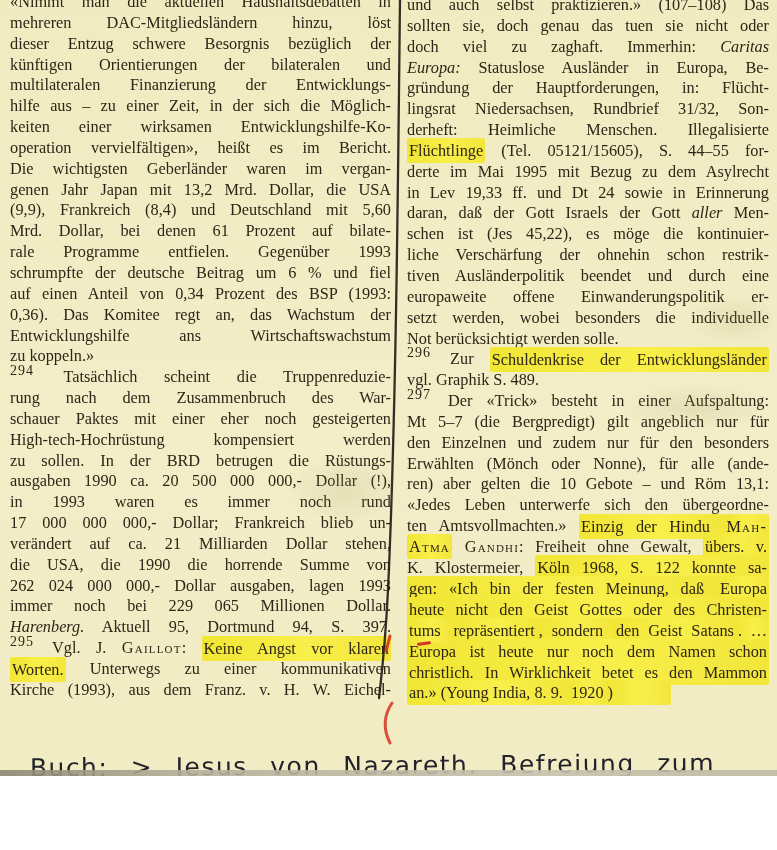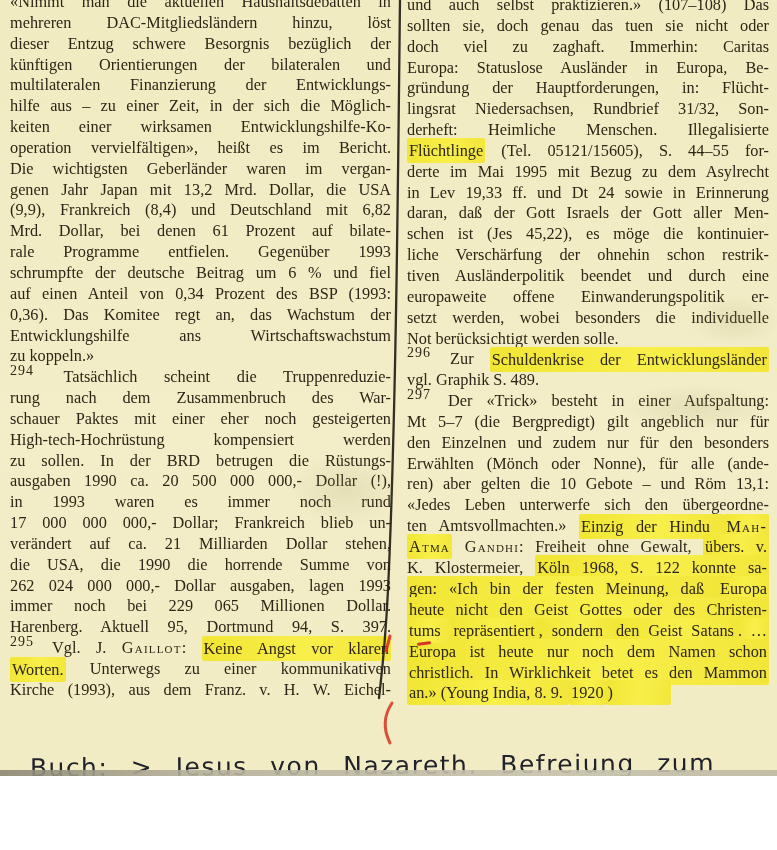--- a/index.html
+++ b/index.html
@@ -13,21 +13,21 @@
   .col{position:absolute;color:#2e2517;}
   .col-left{left:10px;top:-8px;width:381px;}
   .col-right{left:407px;top:-5px;width:362px;}
   .line{
     font-size:16.3px;
     height:20.85px;line-height:20.85px;
     text-align:justify;text-align-last:justify;
     white-space:nowrap;
   }
   .line.last{text-align-last:left;}
-  .it{}
+  .it{font-style:italic;}
   .sc{font-variant:small-caps;letter-spacing:1.2px;}
   .sup{font-size:14px;line-height:0;vertical-align:7px;letter-spacing:1px;margin-right:3px;}
   .hl{
     background:linear-gradient(92deg,#f1e634,#f8ef4a 55%,#f2e63a);
     padding:2.5px 2px 3.5px;
     border-radius:2px;
     box-decoration-break:clone;
   }
   .ul{
     text-decoration-color:#d03022;
@@ -72,21 +72,21 @@
       <div class="line"><span>«Nimmt man die aktuellen Haushaltsdebatten in</span></div>
       <div class="line"><span>mehreren DAC-Mitgliedsländern hinzu, löst</span></div>
       <div class="line"><span>dieser Entzug schwere Besorgnis bezüglich der</span></div>
       <div class="line"><span>künftigen Orientierungen der bilateralen und</span></div>
       <div class="line"><span>multilateralen Finanzierung der Entwicklungs-</span></div>
       <div class="line"><span>hilfe aus – zu einer Zeit, in der sich die Möglich-</span></div>
       <div class="line"><span>keiten einer wirksamen Entwicklungshilfe-Ko-</span></div>
       <div class="line"><span>operation vervielfältigen», heißt es im Bericht.</span></div>
       <div class="line"><span>Die wichtigsten Geberländer waren im vergan-</span></div>
       <div class="line"><span>genen Jahr Japan mit 13,2 Mrd. Dollar, die USA</span></div>
-      <div class="line"><span>(9,9), Frankreich (8,4) und Deutschland mit 6,82</span></div>
+      <div class="line"><span>(9,9), Frankreich (8,4) und Deutschland mit 5,60</span></div>
       <div class="line"><span>Mrd. Dollar, bei denen 61 Prozent auf bilate-</span></div>
       <div class="line"><span>rale Programme entfielen. Gegenüber 1993</span></div>
       <div class="line"><span>schrumpfte der deutsche Beitrag um 6 % und fiel</span></div>
       <div class="line"><span>auf einen Anteil von 0,34 Prozent des BSP (1993:</span></div>
       <div class="line"><span>0,36). Das Komitee regt an, das Wachstum der</span></div>
       <div class="line"><span>Entwicklungshilfe ans Wirtschaftswachstum</span></div>
       <div class="line last"><span>zu koppeln.»</span></div>
       <div class="line"><span class="sup">294</span> <span>Tatsächlich scheint die Truppenreduzie-</span></div>
       <div class="line"><span>rung nach dem Zusammenbruch des War-</span></div>
       <div class="line"><span>schauer Paktes mit einer eher noch gesteigerten</span></div>

